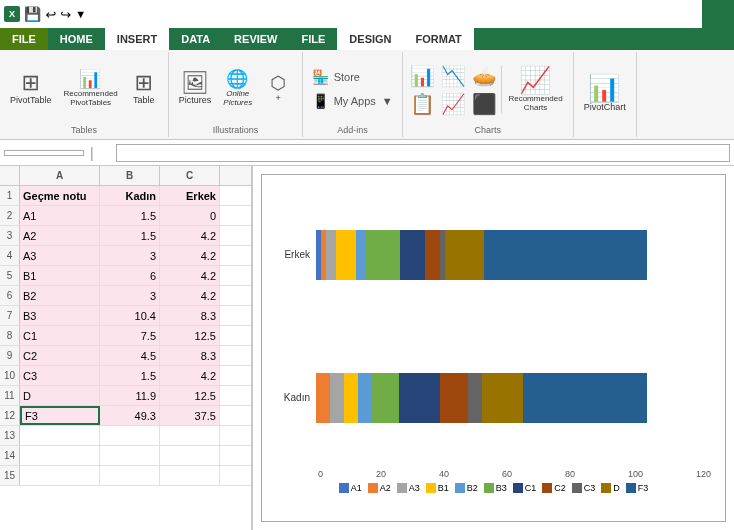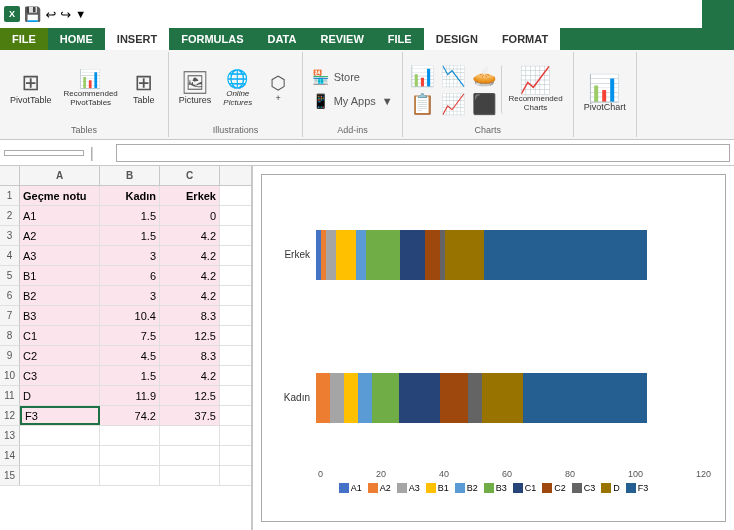--- a/index.html
+++ b/index.html
@@ -351,21 +351,20 @@
   <span class="title"></span>
   <div class="chart-tools-badge">
     <span></span>
   </div>
 </div>
 
 <div id="ribbon-tabs">
   <div class="ribbon-tab file-tab">FILE</div>
   <div class="ribbon-tab">HOME</div>
   <div class="ribbon-tab active">INSERT</div>
-  <div class="ribbon-tab">FORMULAS</div>
   <div class="ribbon-tab">DATA</div>
   <div class="ribbon-tab">REVIEW</div>
   <div class="ribbon-tab">FILE</div>
   <div class="ribbon-tab design-tab">DESIGN</div>
   <div class="ribbon-tab design-tab">FORMAT</div>
 </div>
 
 <div id="ribbon">
 
   <div class="ribbon-group">
@@ -554,21 +553,21 @@
     </div>
     <div class="grid-row">
       <div class="row-num">11</div>
       <div class="cell col-a pink-bg">D</div>
       <div class="cell col-b pink-bg">11.9</div>
       <div class="cell col-c pink-bg">12.5</div>
     </div>
     <div class="grid-row">
       <div class="row-num">12</div>
       <div class="cell col-a pink-bg selected-outline">F3</div>
-      <div class="cell col-b pink-bg">74.2</div>
+      <div class="cell col-b pink-bg">49.3</div>
       <div class="cell col-c pink-bg">37.5</div>
     </div>
     <div class="grid-row">
       <div class="row-num">13</div>
       <div class="cell col-a"></div>
       <div class="cell col-b"></div>
       <div class="cell col-c"></div>
     </div>
     <div class="grid-row">
       <div class="row-num">14</div>

